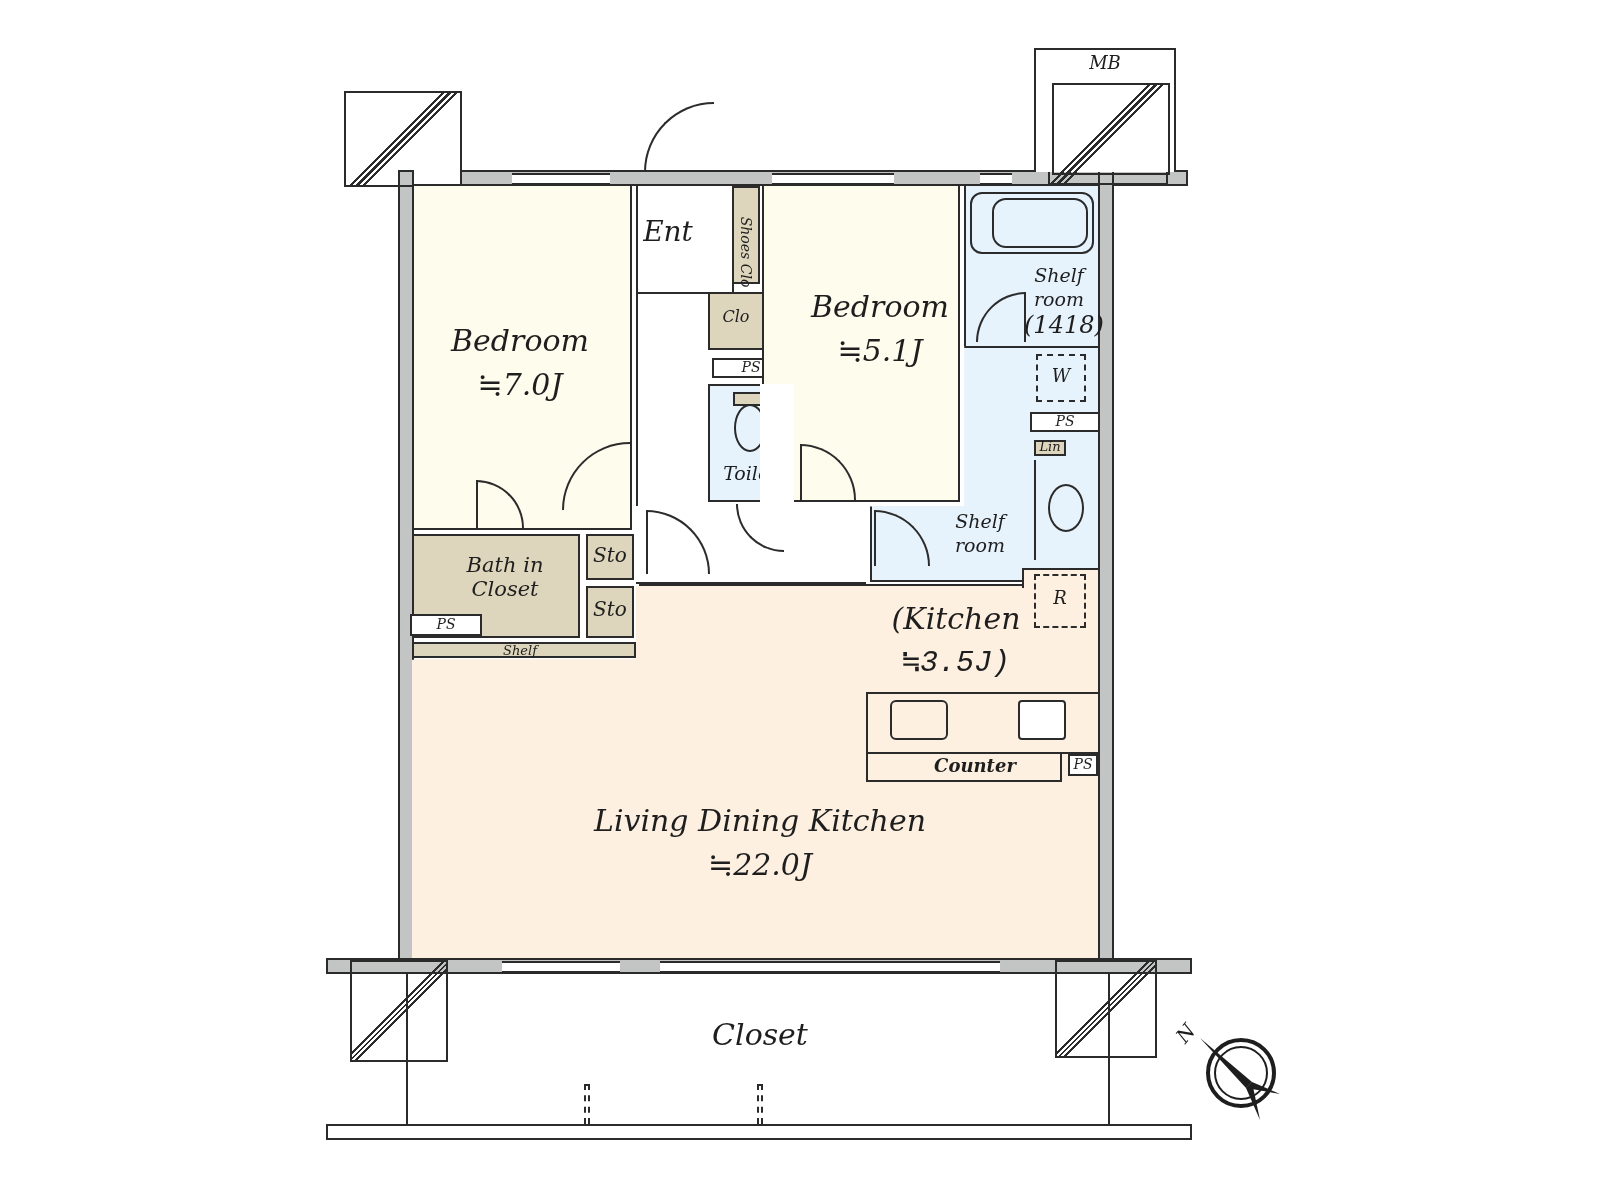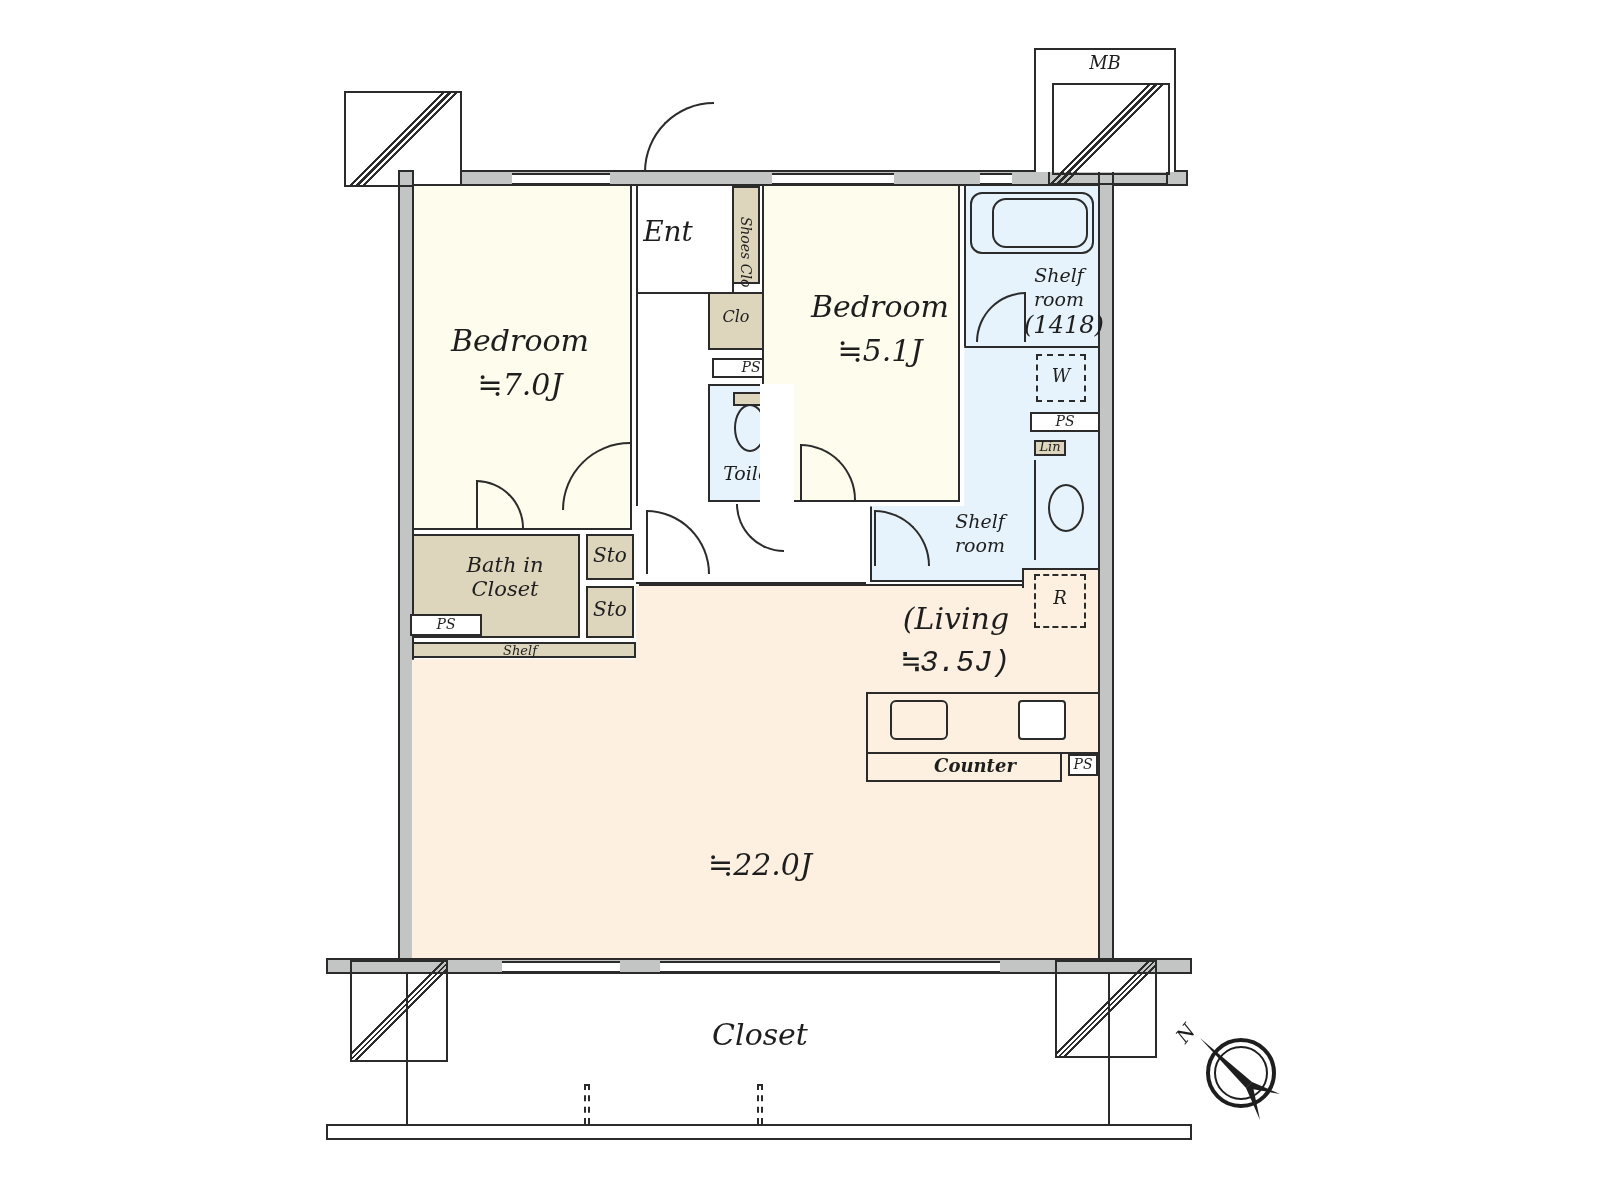--- a/index.html
+++ b/index.html
@@ -110,23 +110,24 @@
 
   <div class="abs room" style="left:586px;top:526px;width:48px;height:46px;background:#ddd5bc;"></div>
   <div class="lbl mid" style="left:586px;top:536px;width:48px;font-size:20px;">Sto</div>
   <div class="abs room" style="left:586px;top:578px;width:48px;height:52px;background:#ddd5bc;"></div>
   <div class="lbl mid" style="left:586px;top:590px;width:48px;font-size:20px;">Sto</div>
 
   <div class="abs room" style="left:412px;top:576px;width:688px;height:376px;background:#fdf0e0;clip-path:polygon(33% 0,100% 0,100% 100%,0 100%,0 20%,33% 20%);"></div>
   <div class="abs" style="left:636px;top:578px;width:462px;height:74px;background:#fdf0e0;"></div>
   <div class="abs" style="left:412px;top:652px;width:686px;height:298px;background:#fdf0e0;"></div>
   <div class="abs" style="left:1022px;top:560px;width:76px;height:20px;background:#fdf0e0;border-left:2px solid #2b2b2b;border-top:2px solid #2b2b2b;"></div>
+  <div class="lbl big" style="left:560px;top:796px;width:400px;">Living Dining Kitchen</div>
   <div class="lbl big" style="left:660px;top:840px;width:200px;">≒22.0J</div>
 
-  <div class="lbl big" style="left:886px;top:594px;width:140px;">(Living</div>
+  <div class="lbl big" style="left:886px;top:594px;width:140px;">(Kitchen</div>
   <div class="lbl big" style="left:896px;top:638px;width:120px;font-family:Liberation Mono, monospace;">≒3.5J)</div>
   <div class="abs dash" style="left:1034px;top:566px;width:52px;height:54px;"></div>
   <div class="lbl sm" style="left:1034px;top:580px;width:52px;">R</div>
   <div class="abs" style="left:866px;top:684px;width:234px;height:62px;border:2px solid #2b2b2b;border-right:none;"></div>
   <div class="abs" style="left:890px;top:692px;width:58px;height:40px;border:2px solid #2b2b2b;border-radius:6px;"></div>
   <div class="abs" style="left:1018px;top:692px;width:48px;height:40px;border:2px solid #2b2b2b;border-radius:4px;background:#fff;"></div>
   <div class="abs" style="left:866px;top:746px;width:196px;height:28px;border:2px solid #2b2b2b;border-top:none;"></div>
   <div class="lbl sm" style="left:900px;top:748px;width:150px;font-weight:bold;">Counter</div>
   <div class="abs box" style="left:1068px;top:746px;width:30px;height:22px;"></div>
   <div class="lbl xs" style="left:1068px;top:748px;width:30px;">PS</div>

